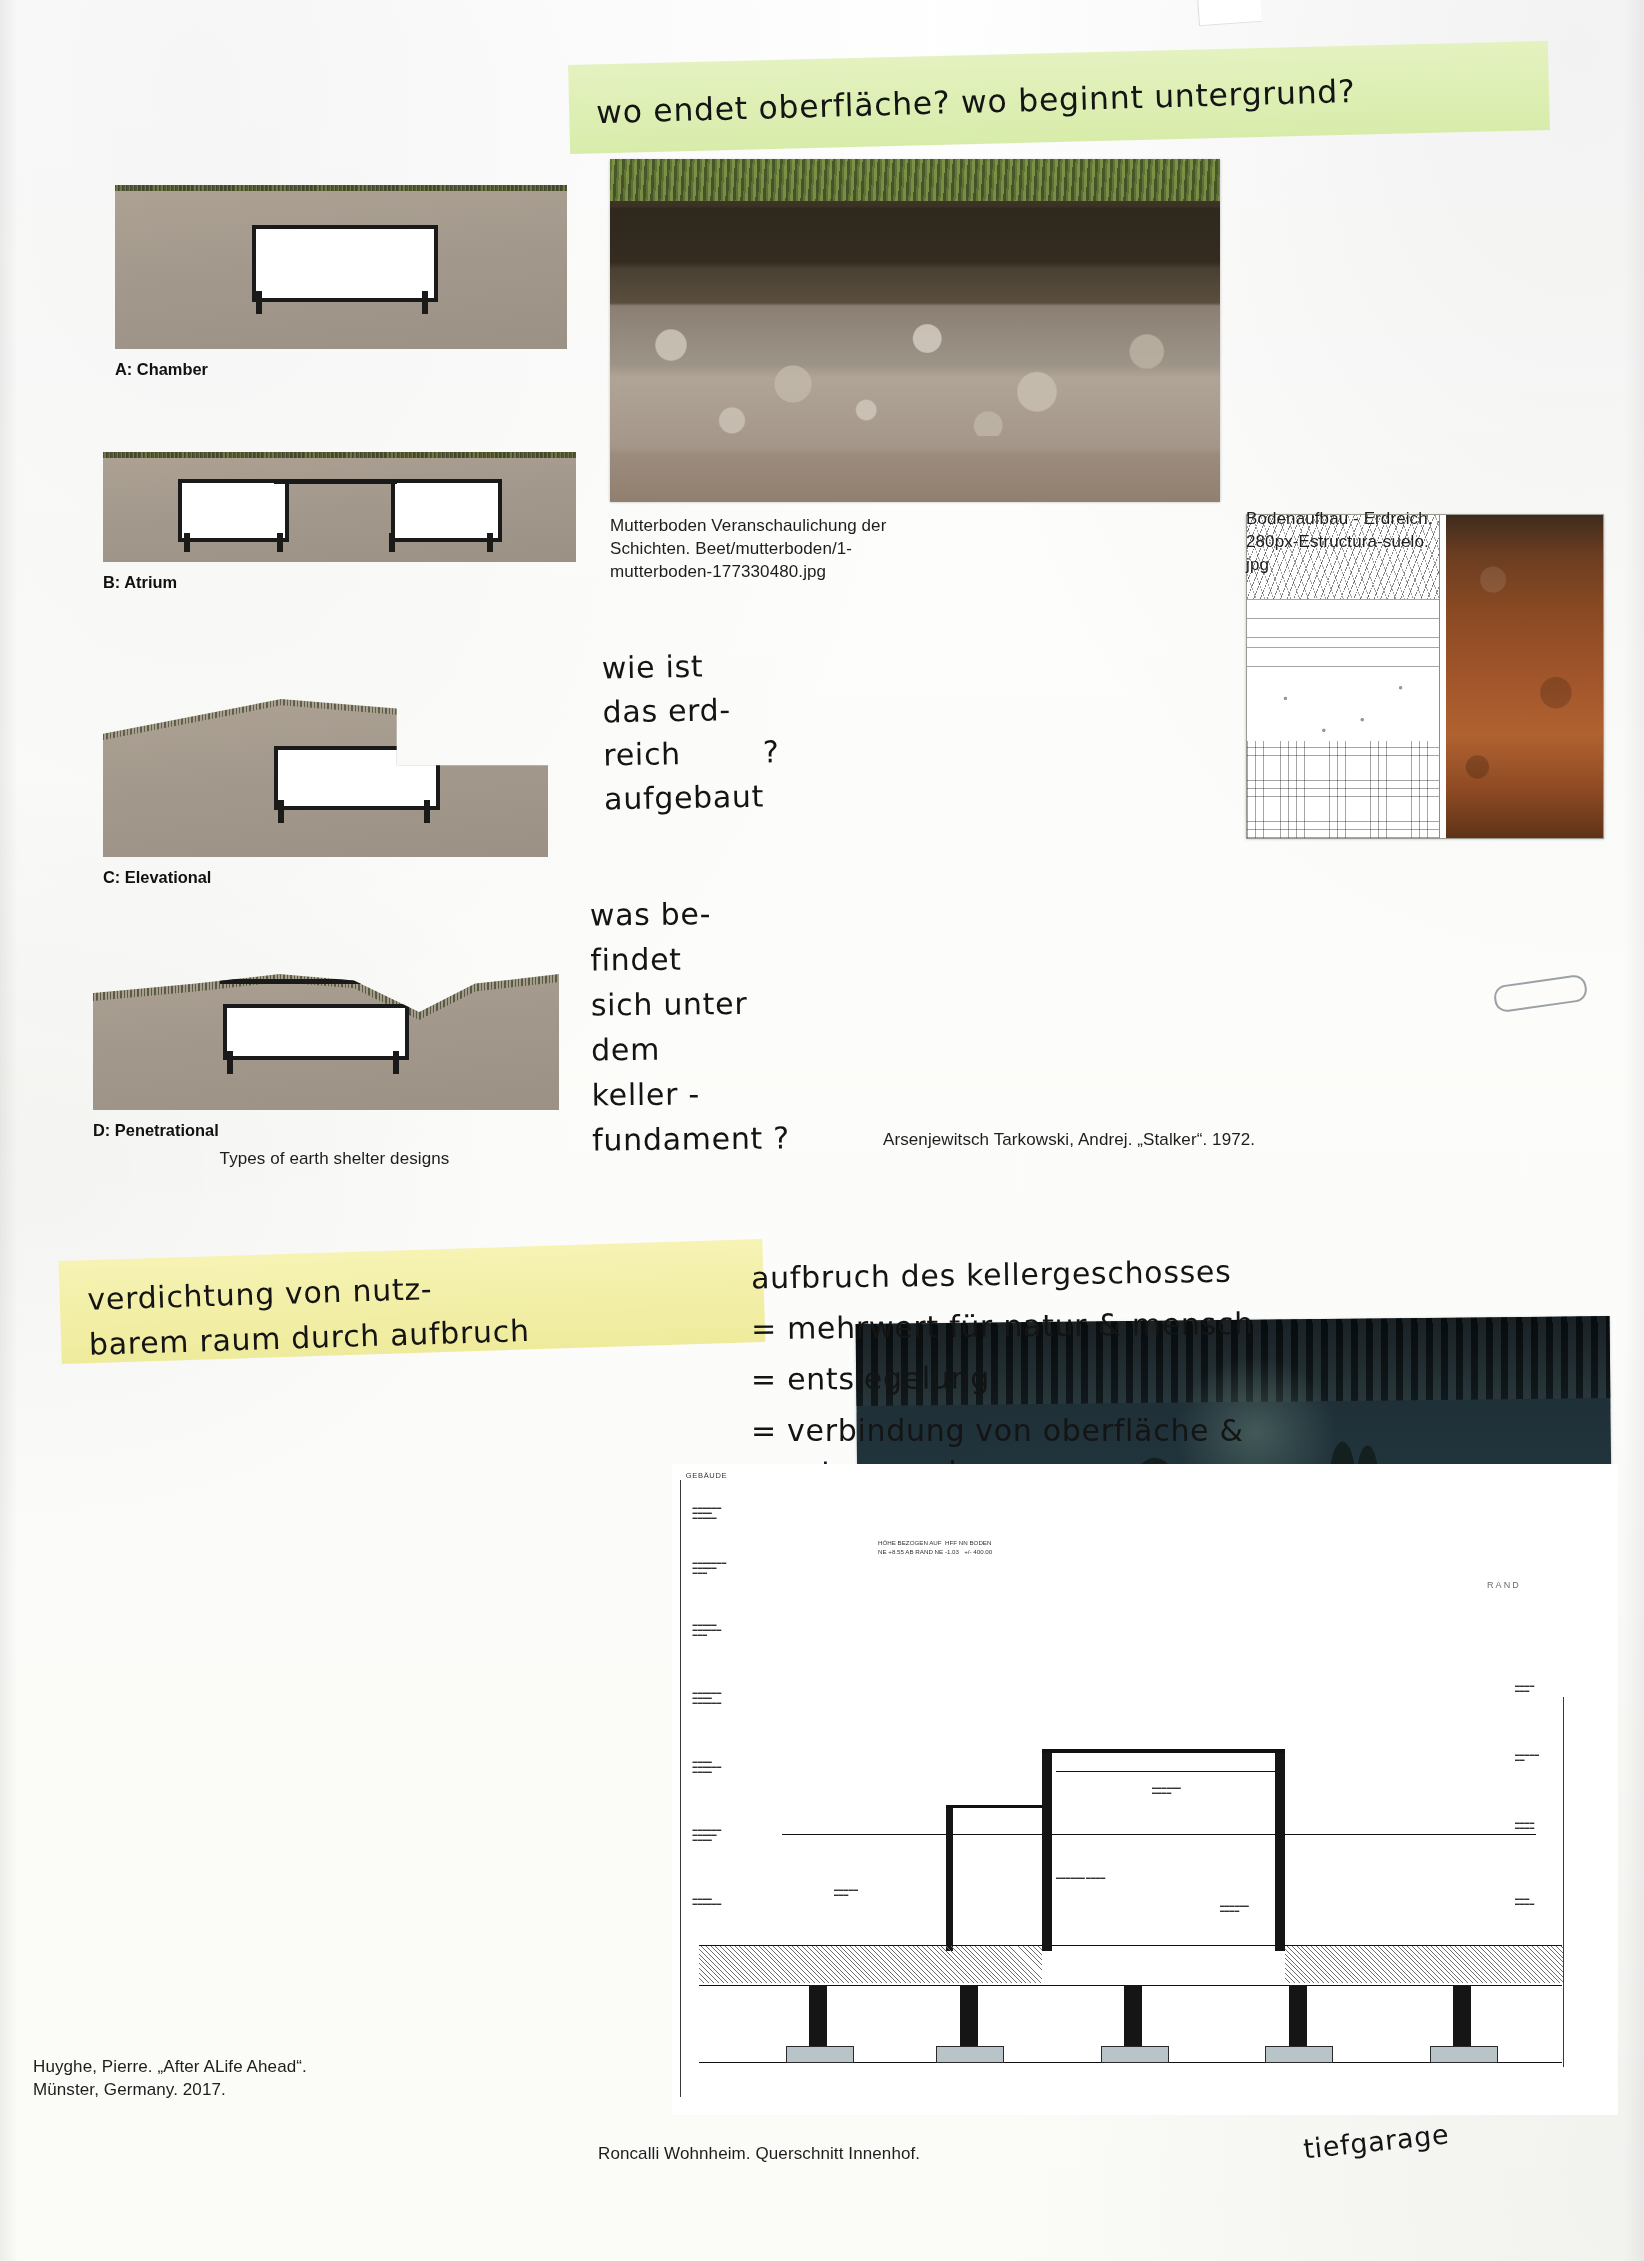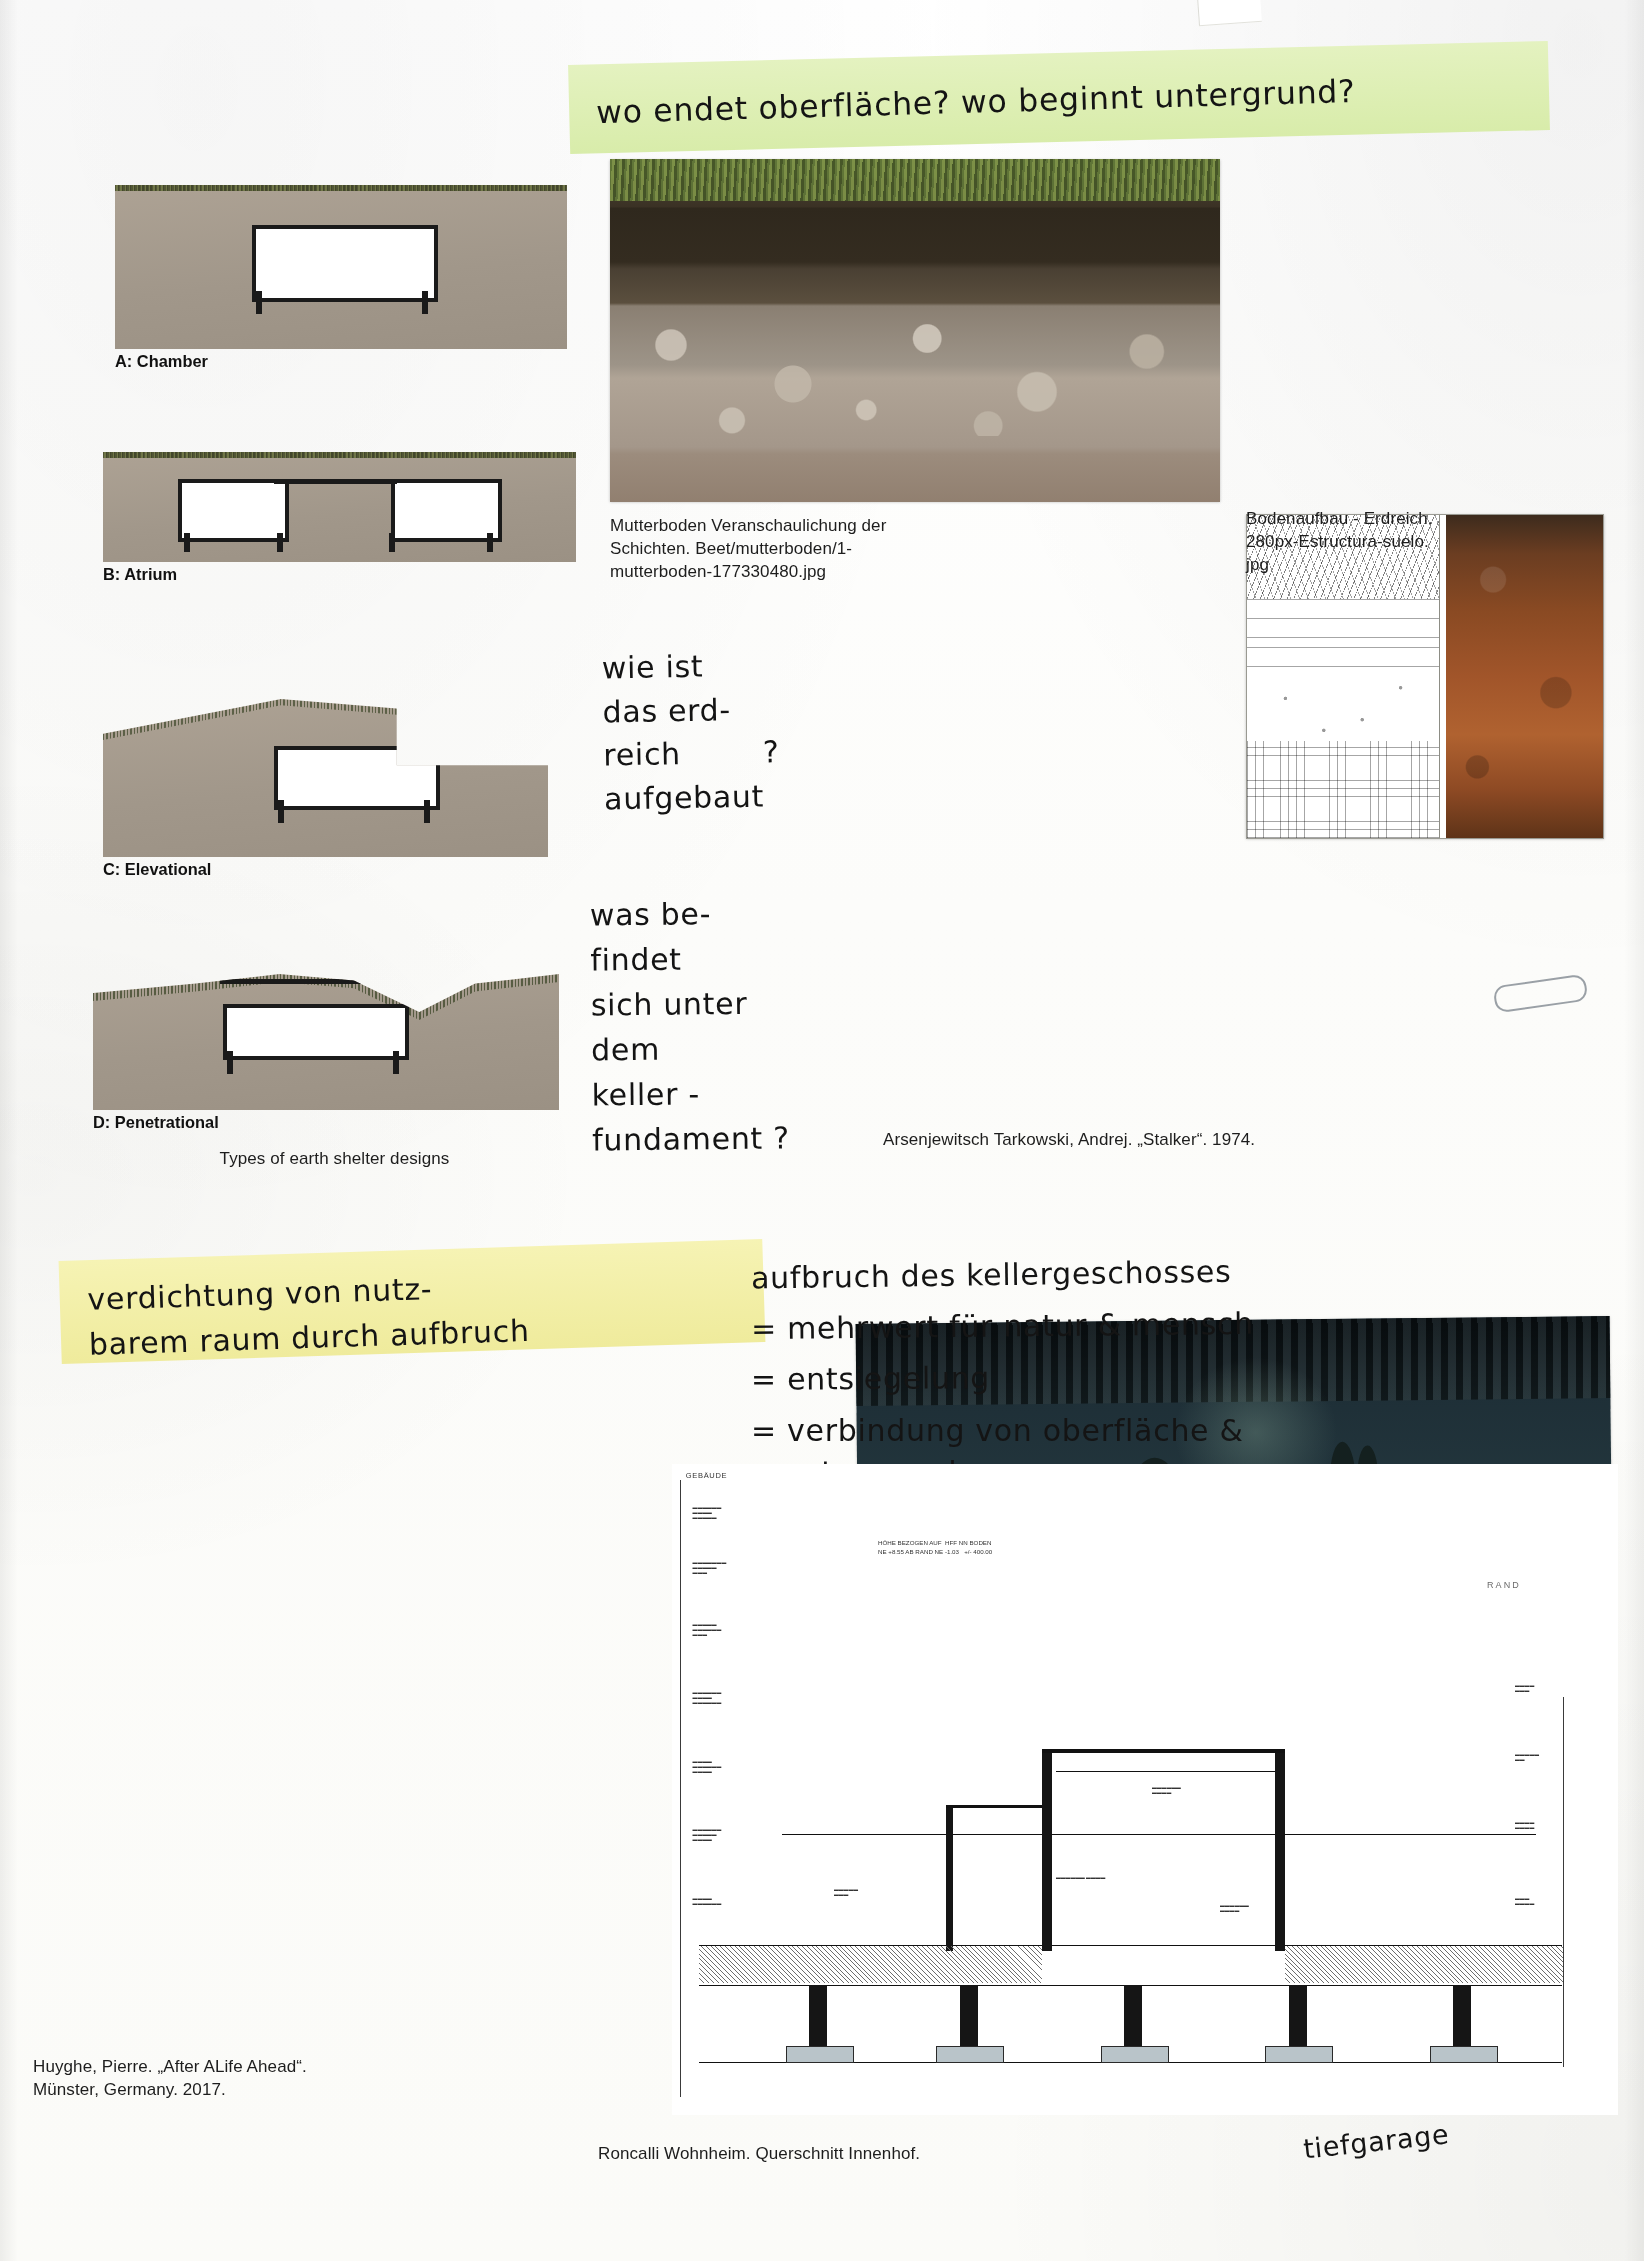--- a/index.html
+++ b/index.html
@@ -87,21 +87,21 @@
 
   
   .shelter {
     position: absolute;
   }
   .shelter .label {
     font-family: "Liberation Sans", sans-serif;
     font-weight: bold;
     font-size: 16.4px;
     color: #111;
-    margin-top: 3px;
+    margin-top: 11px;
   }
   .soilblock {
     position: relative;
     background: #a69c8e;
     background: linear-gradient(175deg, #ada294 0%, #a1978a 55%, #9b9184 100%);
     overflow: hidden;
   }
   .grasstop {
     position: absolute;
     left: 0; right: 0; top: 0;
@@ -420,21 +420,21 @@
 
 <div class="photo stalker" style="left:858px; top:652px; width:754px; height:466px;">
   <div class="ceiling"></div>
   <div class="light"></div>
   <div class="dunes"></div>
   <div class="figure" style="left:260px; top:137px; width:75px; height:158px;"></div>
   <div class="figure" style="left:473px; top:123px; width:25px; height:59px;"></div>
   <div class="figure" style="left:500px; top:127px; width:20.6px; height:53px;"></div>
 </div>
 <div class="clip" style="left:1494px; top:980px;"></div>
-<div class="abs cap" style="left:883px; top:1129px; width:726px;">Arsenjewitsch Tarkowski, Andrej. „Stalker“. 1974.</div>
+<div class="abs cap" style="left:883px; top:1129px; width:726px;">Arsenjewitsch Tarkowski, Andrej. „Stalker“. 1972.</div>
 
 <div class="tapehl hl-yellow" style="left:60px; top:1250px; width:704px; height:103px; transform:rotate(-1.8deg);"></div>
 <div class="abs hand" style="left:88px; top:1266px; width:692px; font-size:30px; line-height:1.5; white-space:pre; transform:rotate(-1.8deg);">verdichtung von nutz-
 barem raum durch aufbruch</div>
 
 <div class="abs hand" style="left:751px; top:1255px; width:795px; font-size:30px; transform:rotate(-0.8deg);">aufbruch des kellergeschosses</div>
 <div class="abs hand" style="left:751px; top:1307px; width:795px; font-size:30px; transform:rotate(-0.6deg);">= mehrwert für natur &amp; mensch</div>
 <div class="abs hand" style="left:751px; top:1359px; width:795px; font-size:30px; transform:rotate(-0.4deg);">= entsiegelung</div>
 <div class="abs hand" style="left:751px; top:1410px; width:809px; font-size:30px; line-height:1.4; white-space:pre;">= verbindung von oberfläche &amp;
    untergrund</div>

